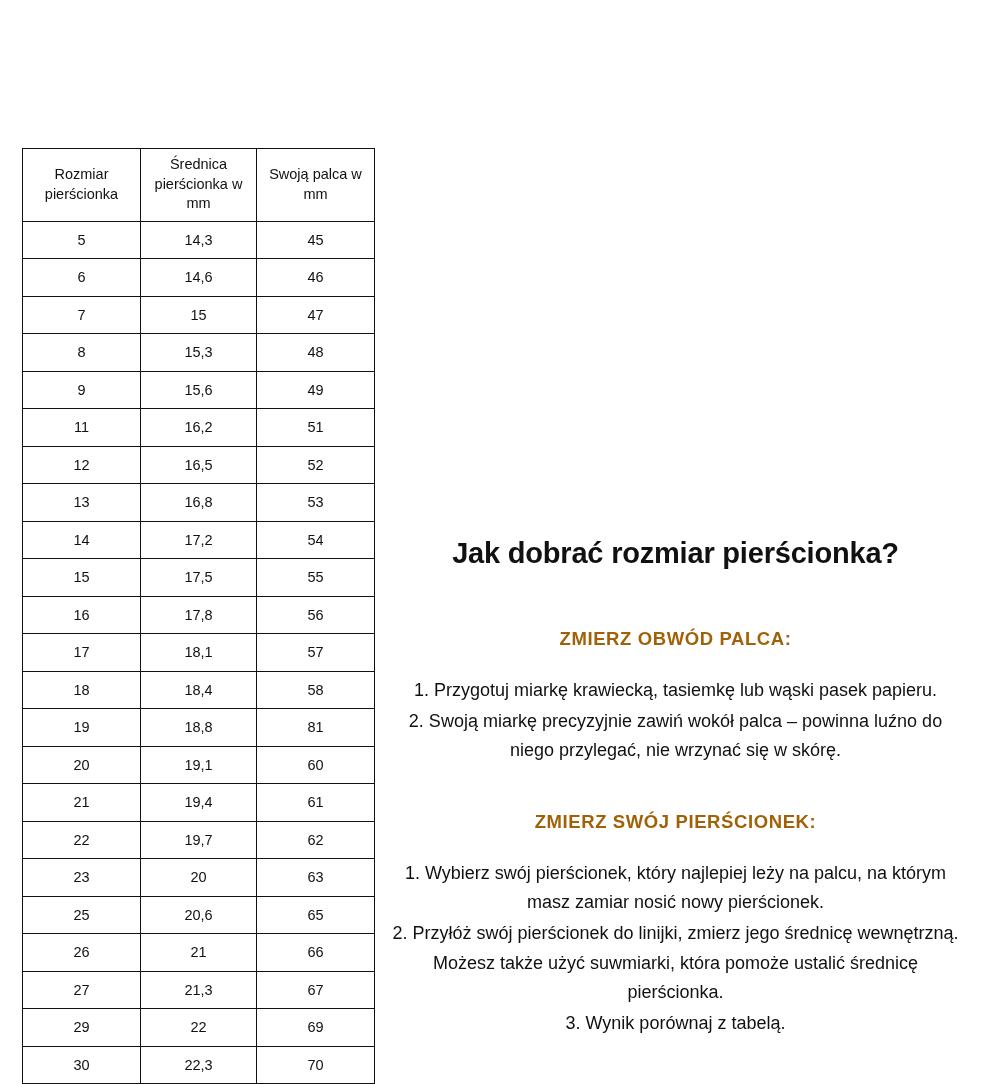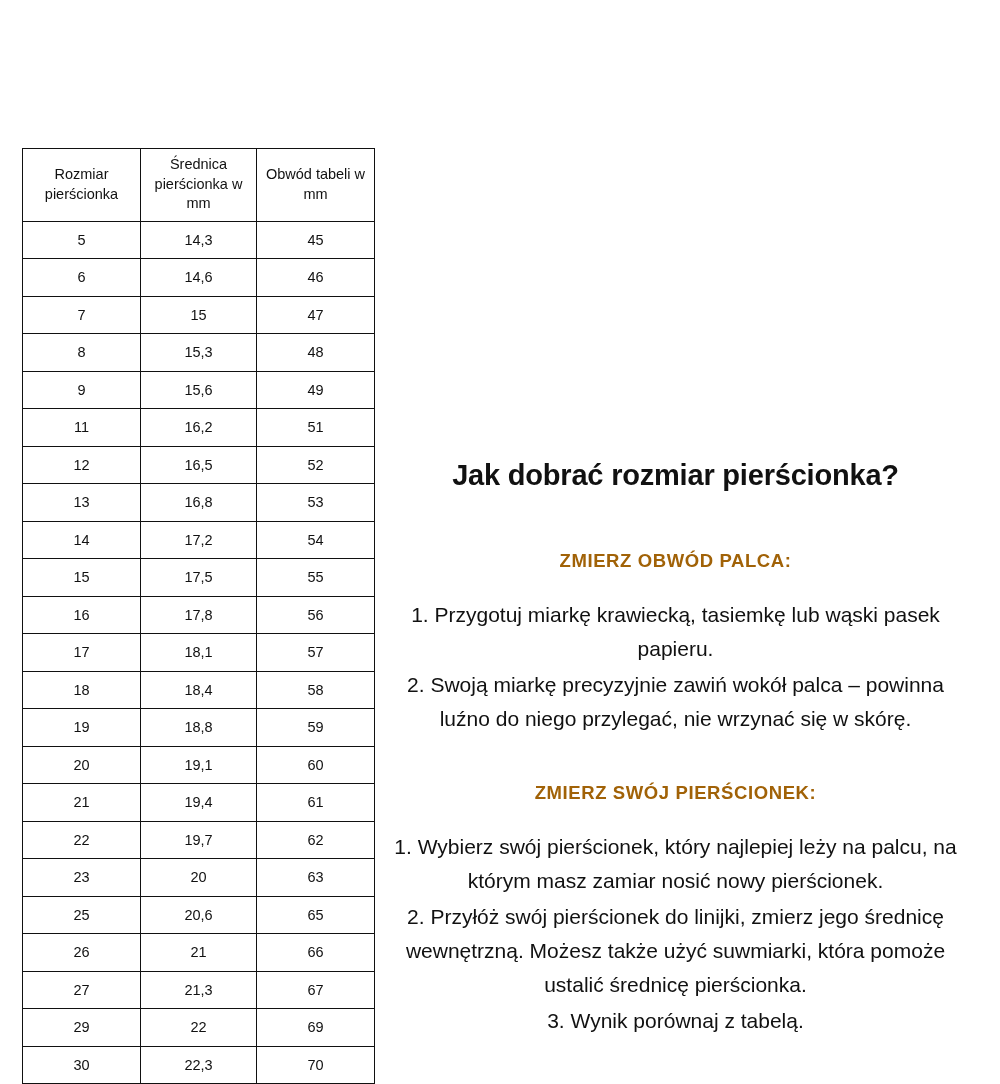--- a/index.html
+++ b/index.html
@@ -73,21 +73,21 @@
     color: #111111;
   }
   .section-heading {
     font-size: 18.5px;
     font-weight: bold;
     letter-spacing: 0.6px;
     margin: 0 0 26px 0;
     color: #a16207;
   }
   .steps {
-    font-size: 21px;
+    font-size: 18px;
     line-height: 1.62;
     color: #111111;
     margin: 0 0 46px 0;
     padding: 0 6px;
   }
   .steps p {
     margin: 0 0 2px 0;
   }
 </style>
 </head>
@@ -99,21 +99,21 @@
     <table class="size-table">
       <colgroup>
           <col class="c1">
           <col class="c2">
           <col class="c3">
         </colgroup>
       <thead>
         <tr>
           <th>Rozmiar pierścionka</th>
           <th>Średnica pierścionka w mm</th>
-          <th>Obwód tabeli w mm</th>
+          <th>Swoją palca w mm</th>
         </tr>
       </thead>
       <tbody>
         <tr>
             <td>5</td>
             <td>14,3</td>
             <td>45</td>
           </tr>
         <tr>
             <td>6</td>
@@ -171,21 +171,21 @@
             <td>57</td>
           </tr>
         <tr>
             <td>18</td>
             <td>18,4</td>
             <td>58</td>
           </tr>
         <tr>
             <td>19</td>
             <td>18,8</td>
-            <td>59</td>
+            <td>81</td>
           </tr>
         <tr>
             <td>20</td>
             <td>19,1</td>
             <td>60</td>
           </tr>
         <tr>
             <td>21</td>
             <td>19,4</td>
             <td>61</td>

